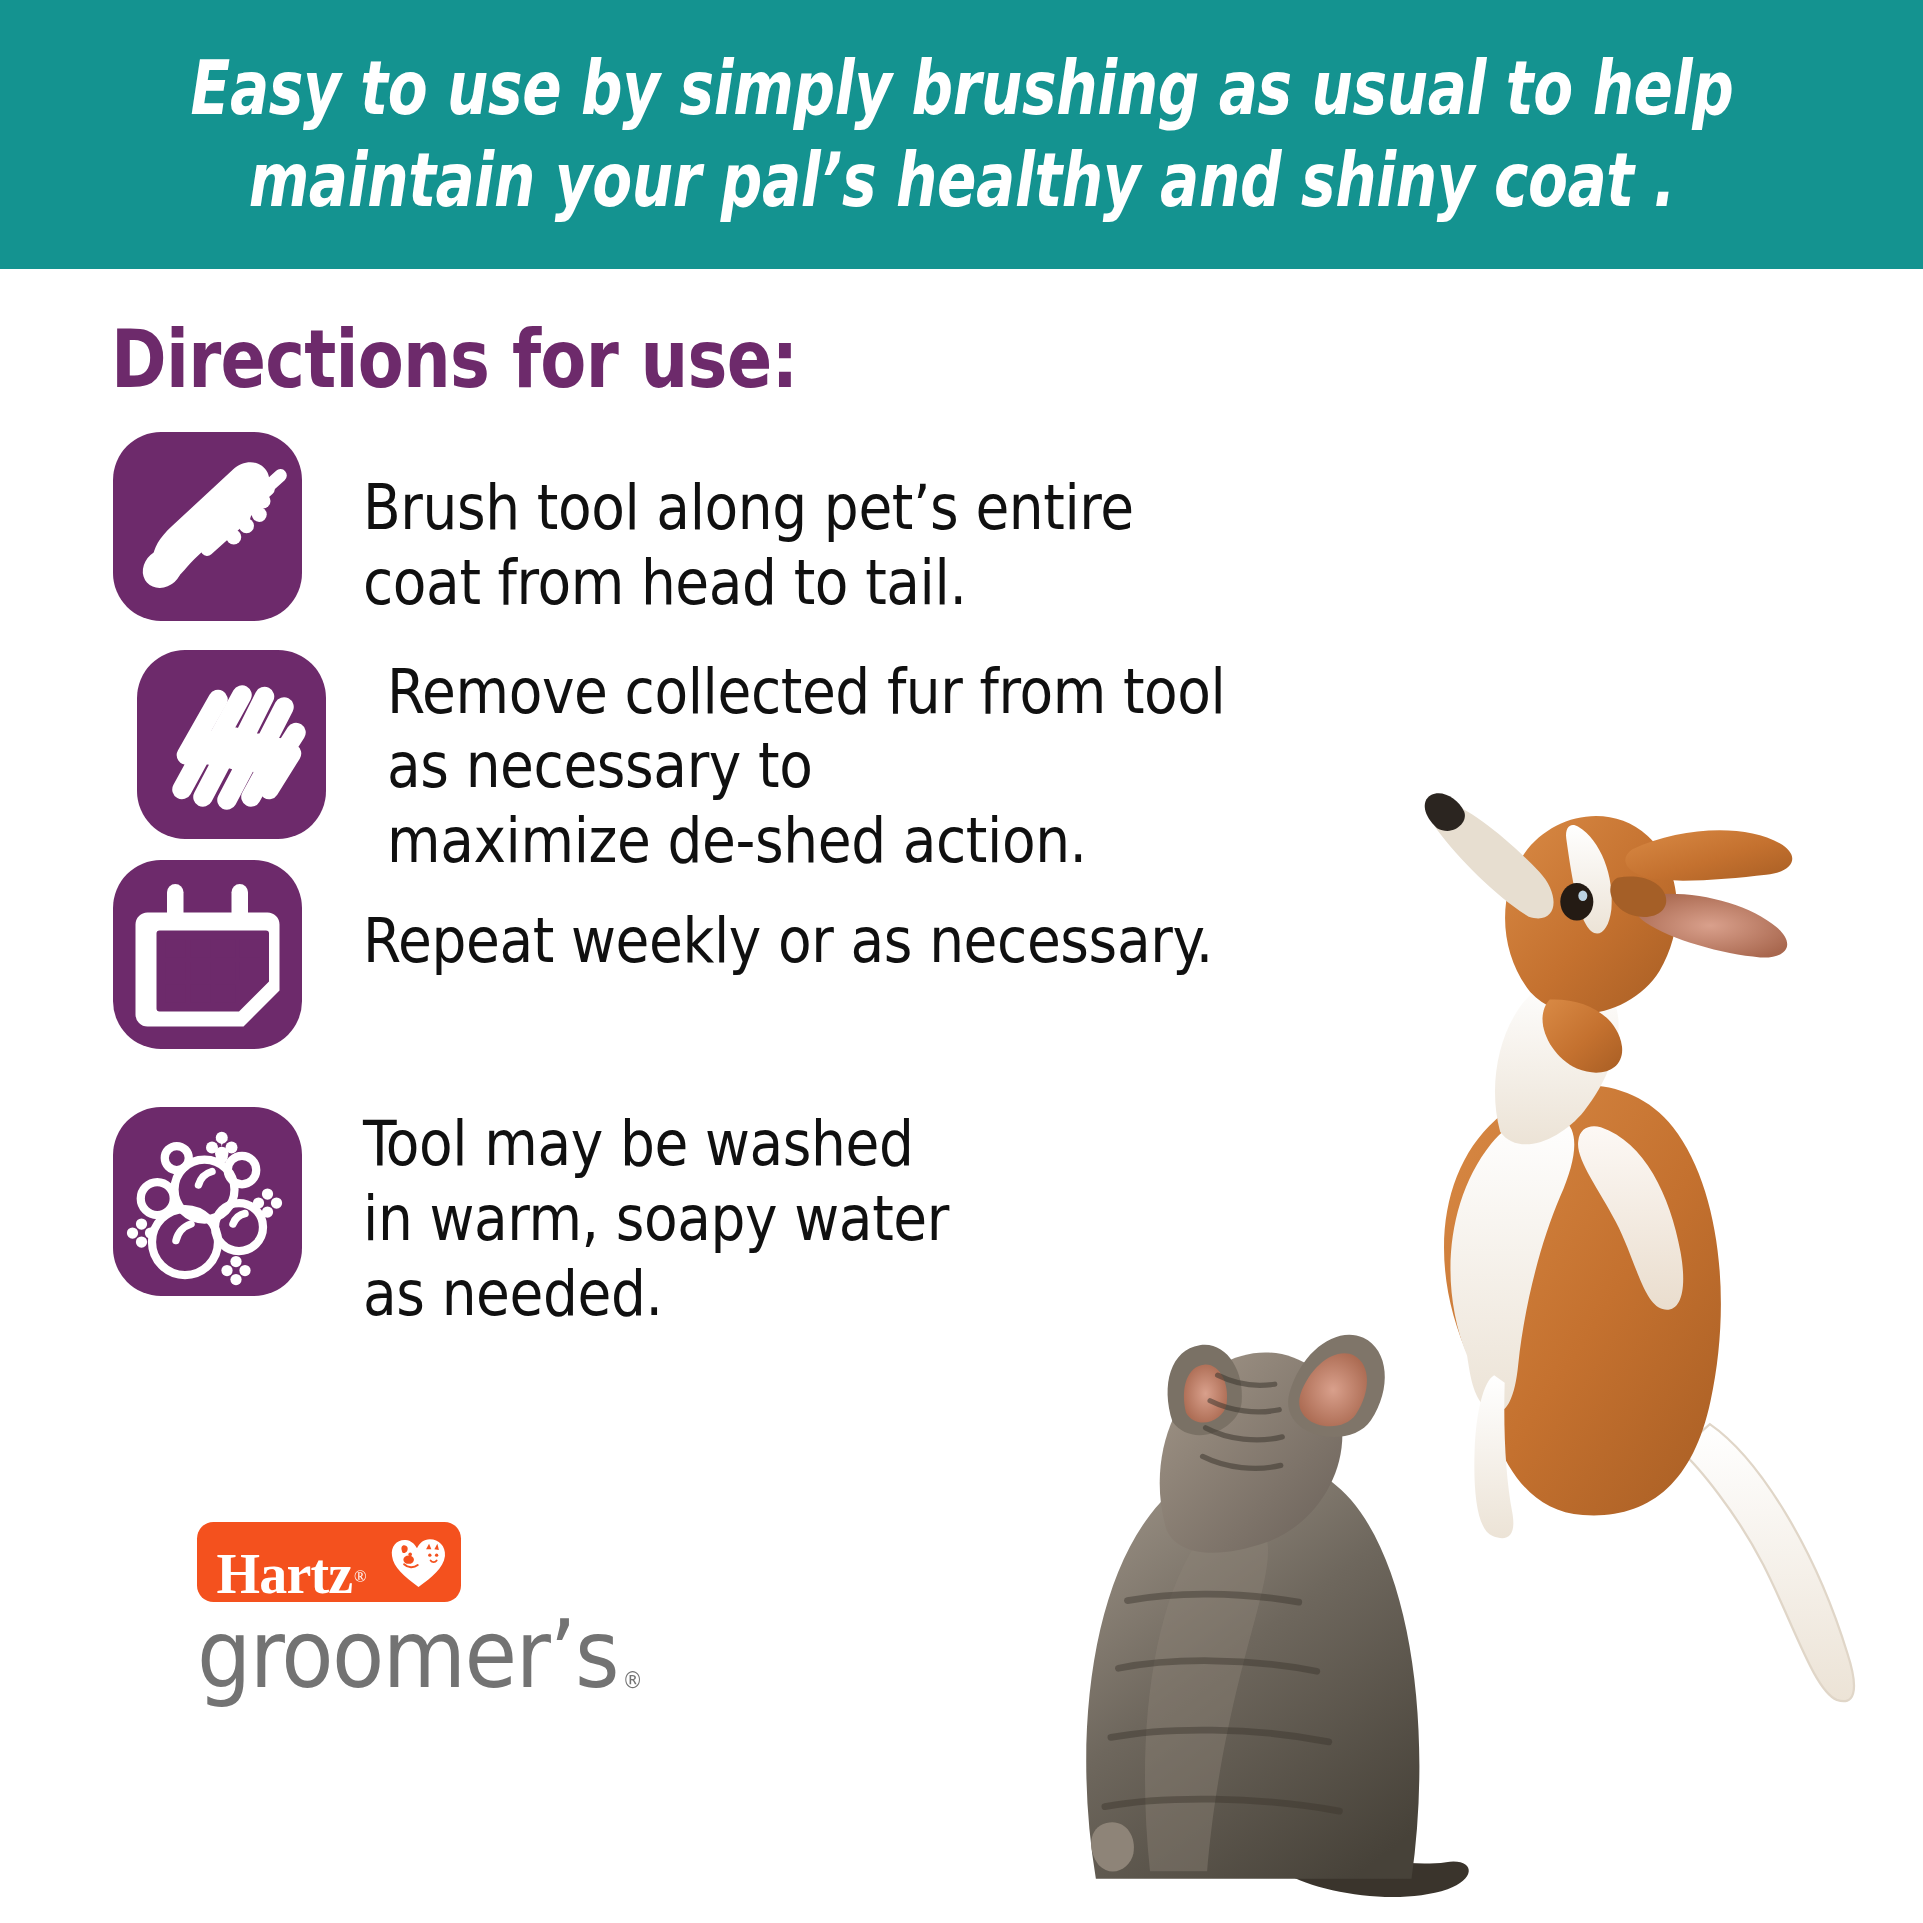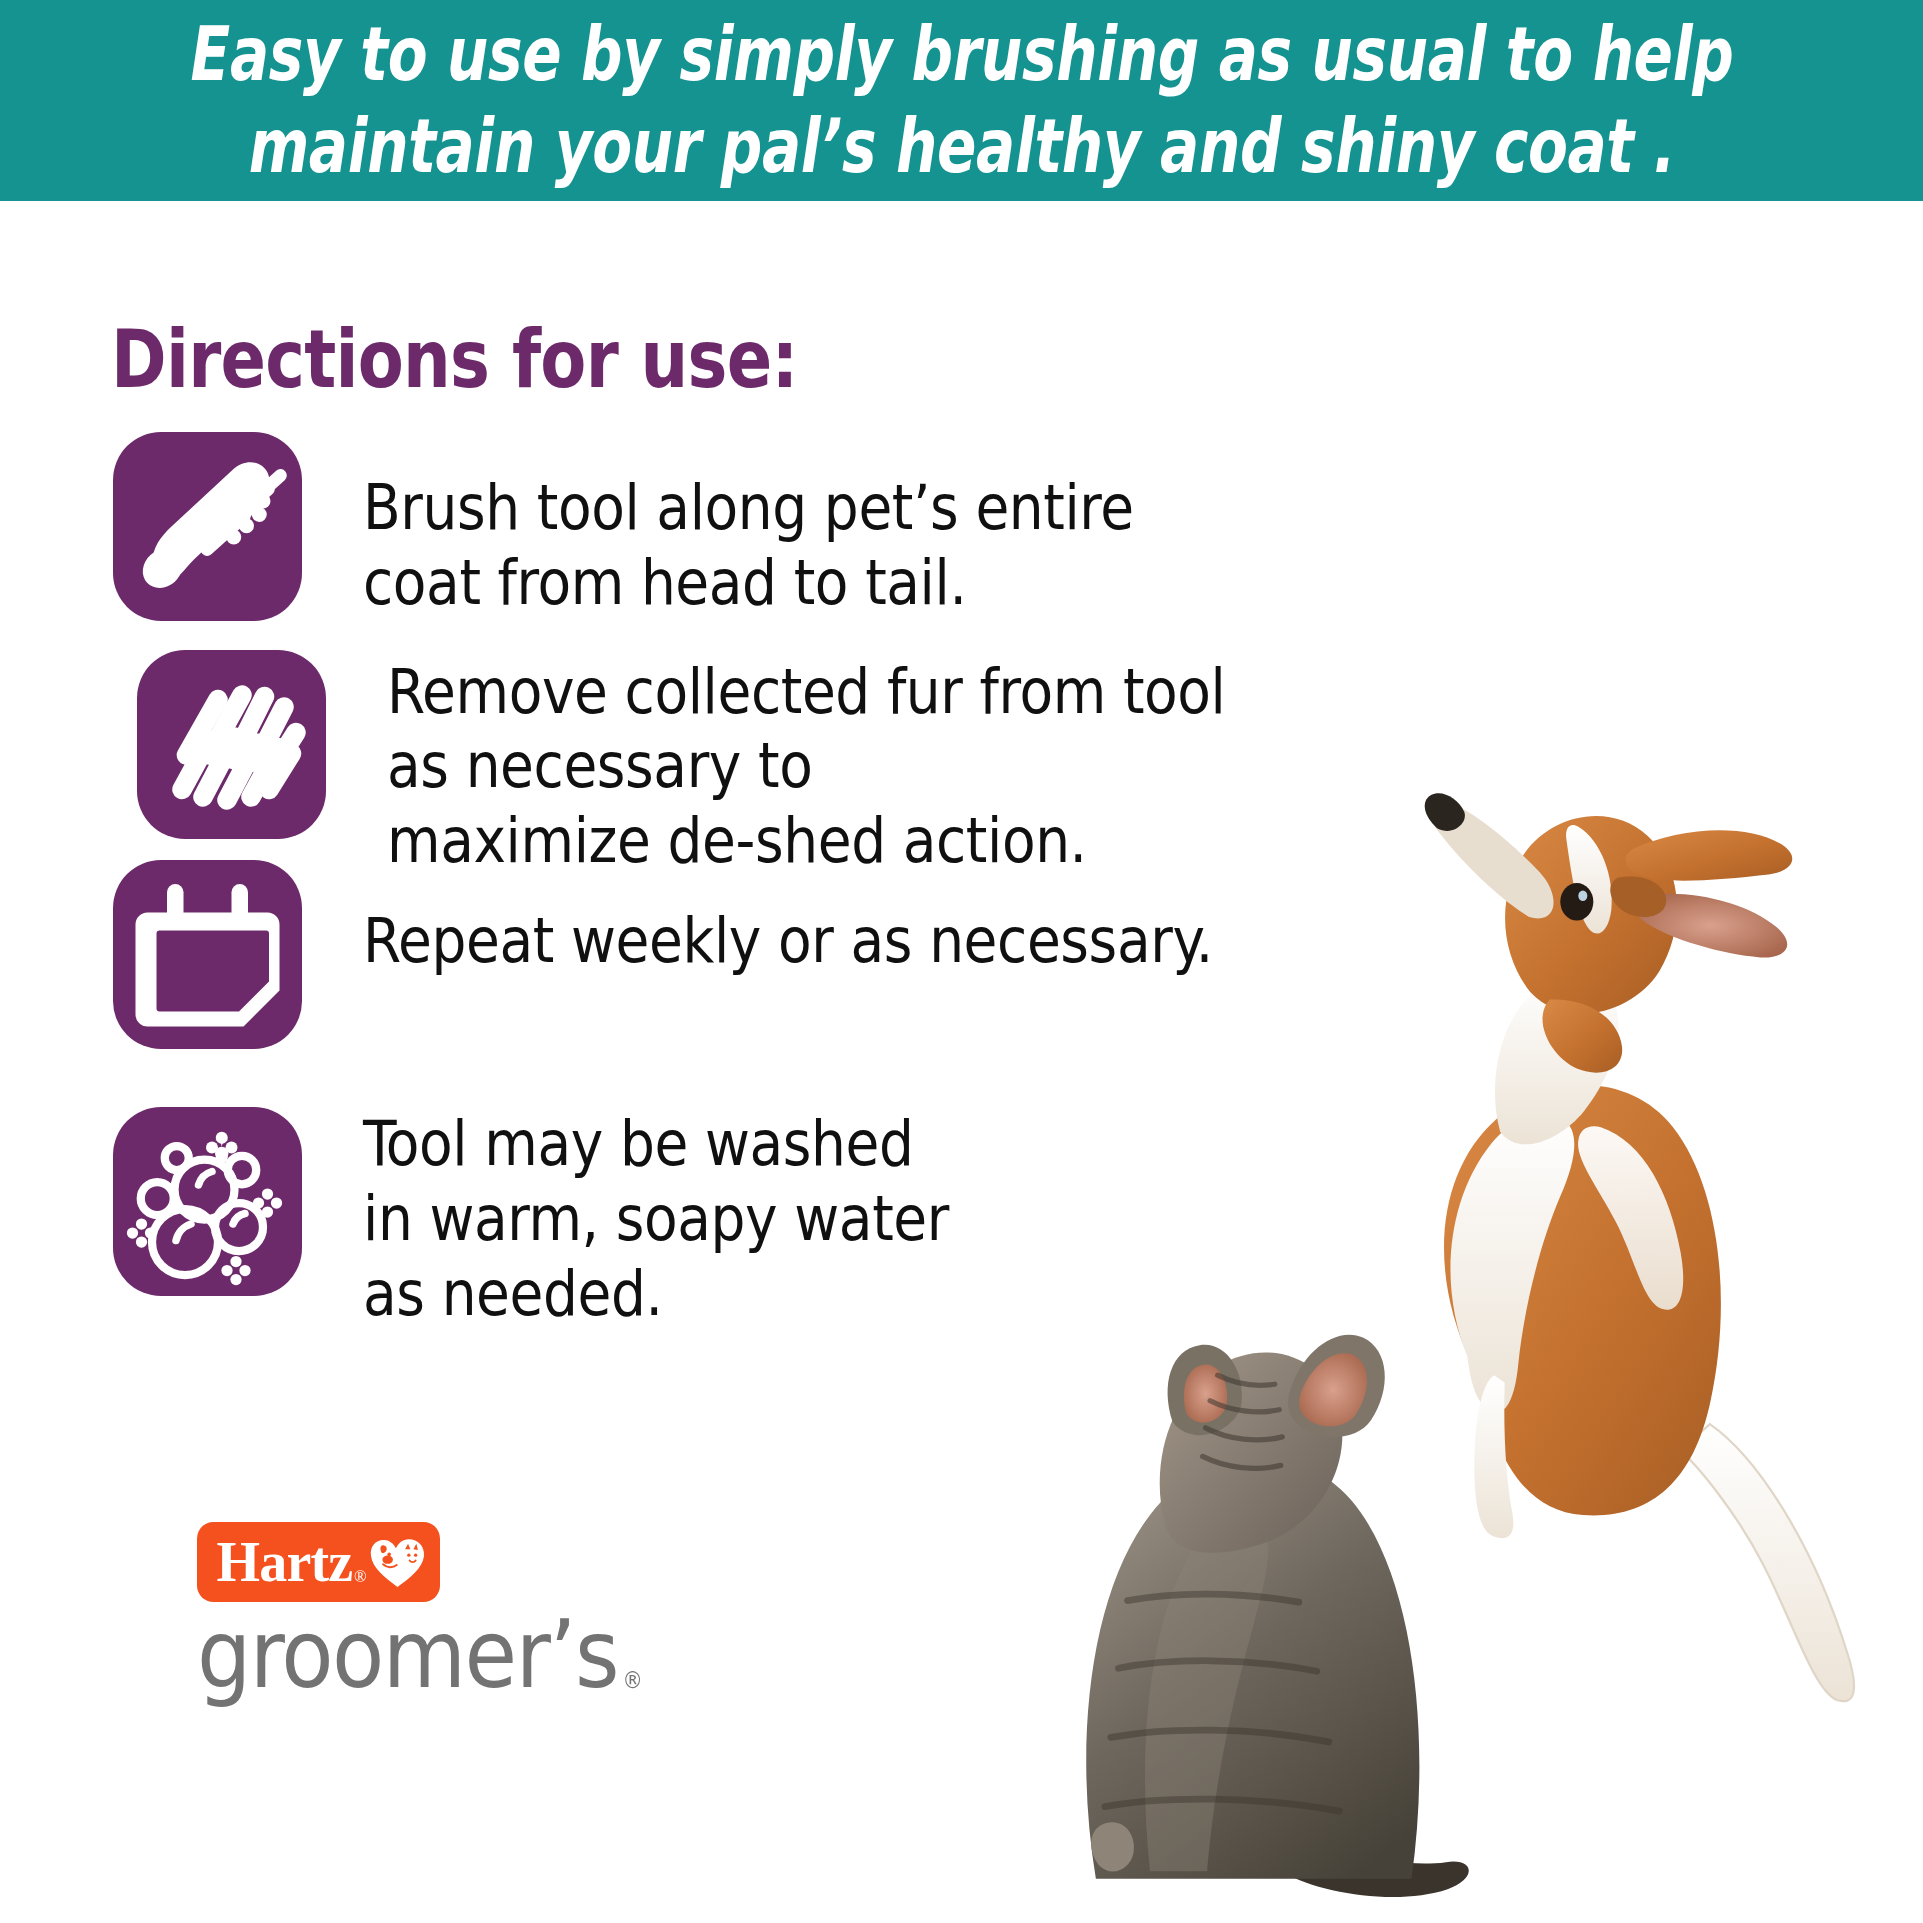--- a/index.html
+++ b/index.html
@@ -17,21 +17,21 @@
     background: #ffffff;
     overflow: hidden;
   }
 
   
   #header-banner {
     position: absolute;
     left: 0;
     top: 0;
     width: 1924px;
-    height: 201px;
+    height: 269px;
     background: #149390;
     display: flex;
     align-items: center;
     justify-content: center;
   }
   #header-headline {
     width: 1804px;
     margin: 0;
     padding: 0 45px;
     color: #ffffff;
@@ -118,26 +118,26 @@
   .step-row[data-step="2"] .step-text { padding-top: 44px; }
   .step-row[data-step="3"] .step-text { padding-top: 0px; }
 
   
   #brand-block {
     position: absolute;
     left: 197px;
     top: 1522px;
   }
   #hartz-badge {
-    width: 243px;
+    width: 264px;
     height: 80px;
     background: #F4511E;
     border-radius: 16.5px;
     display: flex;
-    align-items: center;
+    align-items: flex-end;
     position: relative;
   }
   #hartz-wordmark {
     color: #ffffff;
     font-family: "Liberation Serif", "DejaVu Serif", serif;
     font-size: 56px;
     font-weight: 700;
     line-height: 1;
     margin-left: 19.5px;
     letter-spacing: -0.8px;

